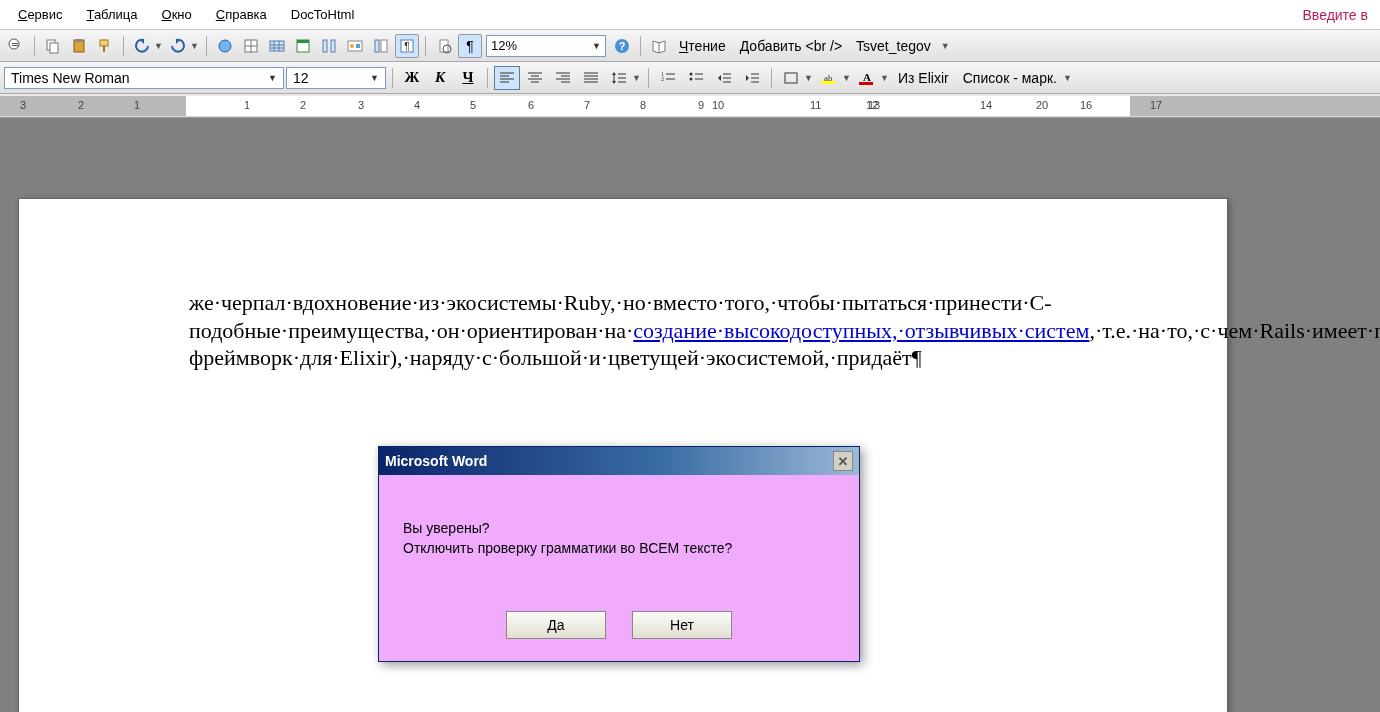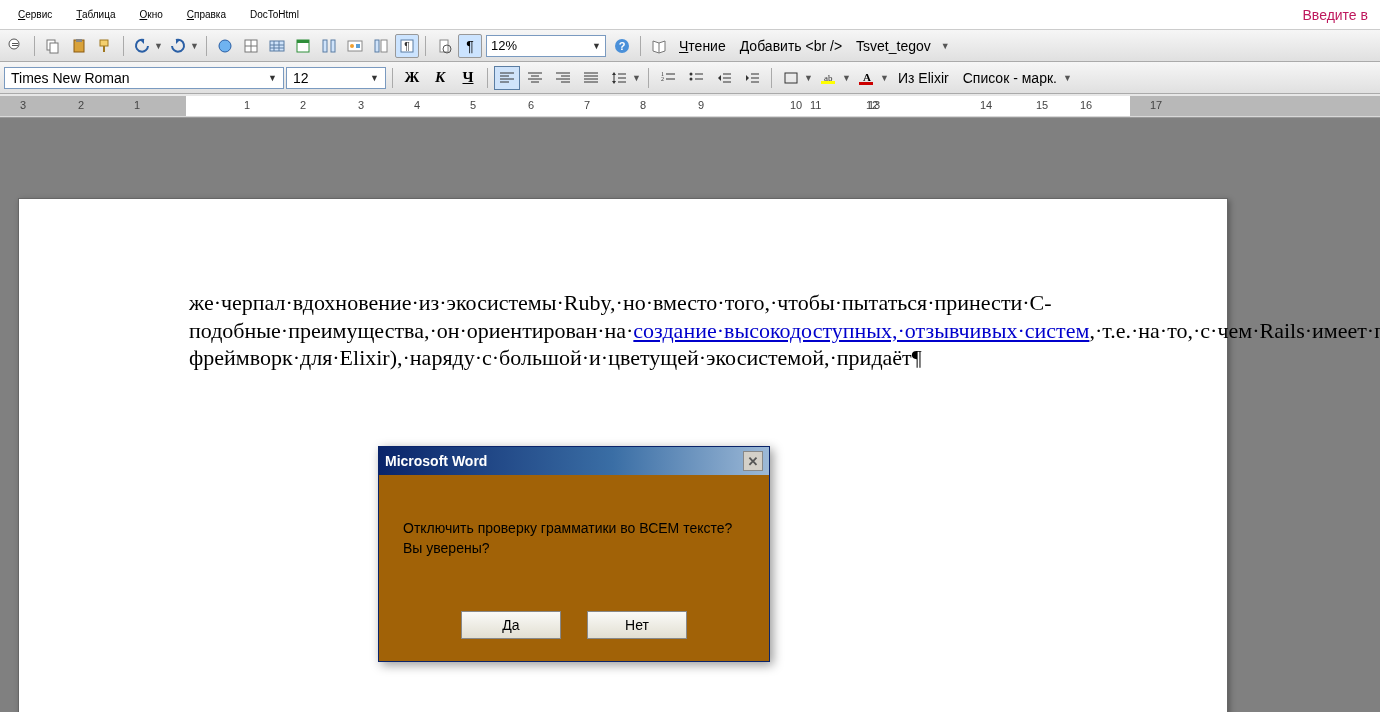--- a/index.html
+++ b/index.html
@@ -16,21 +16,21 @@
   background: #fff;
   height: 30px;
   display: flex;
   align-items: center;
   padding: 0 8px;
   border-bottom: 1px solid #ccc;
   gap: 4px;
 }
 .menu-item {
   padding: 4px 10px;
-  font-size: 10px;
+  font-size: 13px;
   cursor: default;
 }
 .menu-item u { text-decoration: underline; }
 .menu-right {
   margin-left: auto;
   color: #be185d;
   padding-right: 4px;
   font-size: 14px;
 }
 .toolbar {
@@ -181,23 +181,23 @@
   line-height: 1.25;
   color: #000;
   word-spacing: 1px;
 }
 .doc-text a { color: #0000cc; text-decoration: underline; }
 
 .dialog-overlay {
   position: absolute;
   left: 378px;
   top: 446px;
-  width: 392px;
+  width: 482px;
   height: 216px;
-  background: #a16207;
+  background: #f0abfc;
   border: 1px solid #0a246a;
   box-shadow: 3px 3px 10px rgba(0,0,0,0.4);
 }
 .dialog-title {
   height: 28px;
   background: linear-gradient(90deg, #0a246a 0%, #3a6ea5 60%, #9db9d7 100%);
   color: #fff;
   font-weight: bold;
   font-size: 14px;
   display: flex;
@@ -500,45 +500,45 @@
     <span class="num" style="left:134px">1</span>
     <span class="num" style="left:244px">1</span>
     <span class="num" style="left:300px">2</span>
     <span class="num" style="left:358px">3</span>
     <span class="num" style="left:414px">4</span>
     <span class="num" style="left:470px">5</span>
     <span class="num" style="left:528px">6</span>
     <span class="num" style="left:584px">7</span>
     <span class="num" style="left:640px">8</span>
     <span class="num" style="left:698px">9</span>
-    <span class="num" style="left:790px">10</span>
+    <span class="num" style="left:712px">10</span>
     <span class="num" style="left:810px">11</span>
     <span class="num" style="left:866px">12</span>
     <span class="num" style="left:868px">13</span>
     <span class="num" style="left:980px">14</span>
-    <span class="num" style="left:1036px">15</span>
+    <span class="num" style="left:1036px">20</span>
     <span class="num" style="left:1080px">16</span>
     <span class="num" style="left:1150px">17</span>
   </div>
 </div>
 
 <div class="workspace">
   <div class="page">
     <div class="doc-text">
       <span> же·черпал·вдохновение·из·экосистемы·Ruby,·но·вместо·того,·чтобы·пытаться·принести·C-подобные·преимущества,·он·ориентирован·на·</span><a href="#">создание·высокодоступных,·отзывчивых·систем</a><span>,·т.е.·на·то,·с·чем·Rails·имеет·проблемы·</span><span>·(веб-фреймворк·для·Elixir),·наряду·с·большой·и·цветущей·экосистемой,·придаёт¶</span>
     </div>
   </div>
 </div>
 
 <div class="dialog-overlay">
   <div class="dialog-title">
     <span>Microsoft Word</span>
     <span class="dialog-close">✕</span>
   </div>
   <div class="dialog-body">
+    <div>Вы уверены?</div>
     <div>Отключить проверку грамматики во ВСЕМ тексте?</div>
-    <div>Вы уверены?</div>
   </div>
   <div class="dialog-buttons">
     <button>Да</button>
     <button>Нет</button>
   </div>
 </div>
 
 </body></html>

